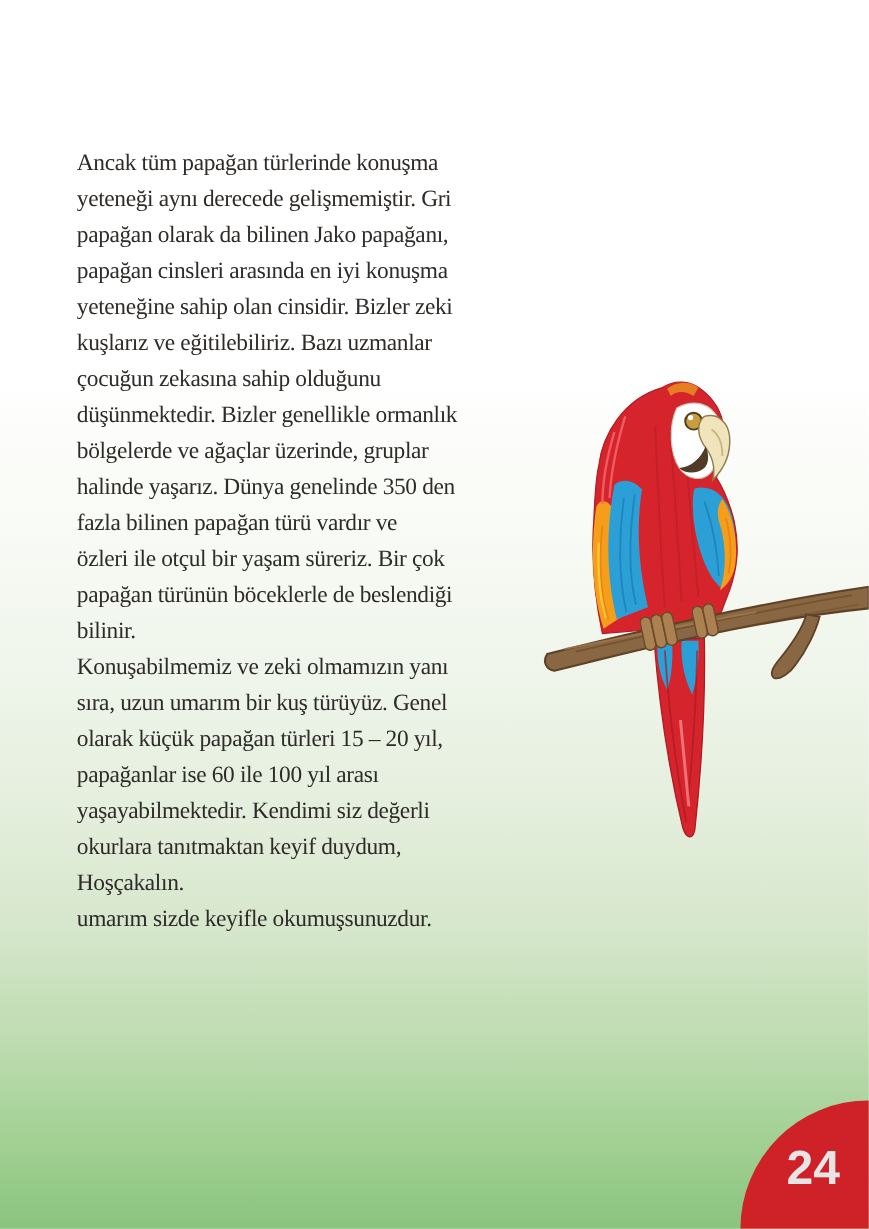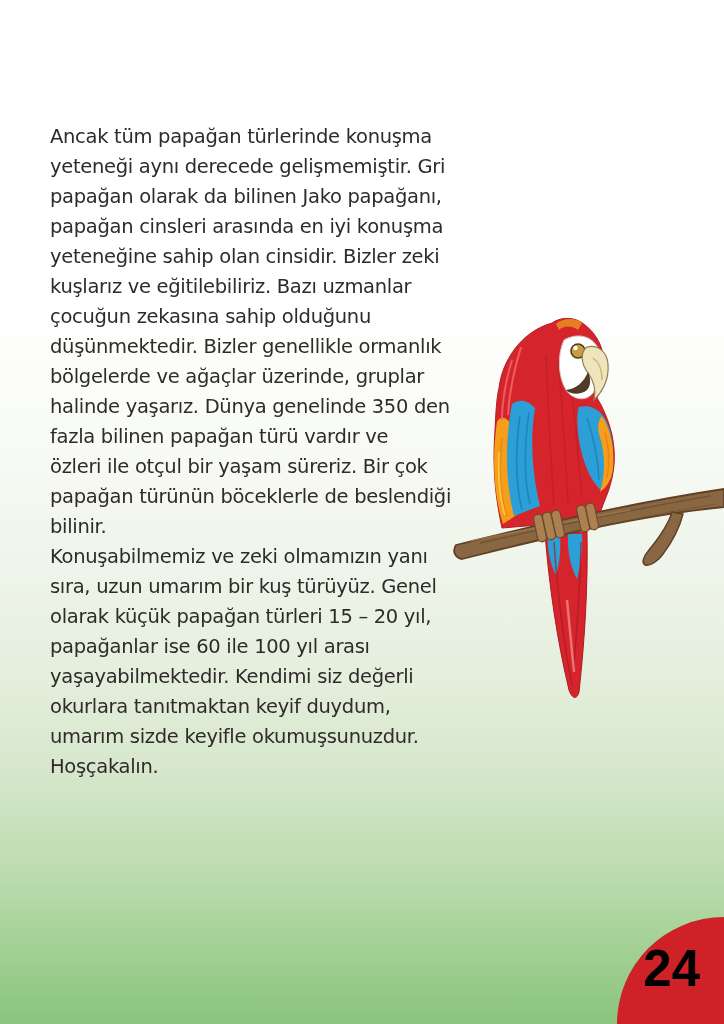--- a/index.html
+++ b/index.html
@@ -11,23 +11,24 @@
     background: linear-gradient(180deg,
       #ffffff 0%, #ffffff 30%,
       #f7faf4 45%, #eff5ea 55%,
       #e5efde 65%, #d7e7cd 75%,
       #bddcb0 85%, #a1d093 93%,
       #8ac47e 100%);
     font-family: "DejaVu Sans", sans-serif;
   }
   .article-text {
     position: absolute;
-    left: 50px;
+    left: 64px;
     top: 122px;
     width: 430px;
+    font-family: Liberation Serif, serif;
   }
   .article-text .line {
     height: 30px;
     line-height: 30px;
     font-size: 19.5px;
     letter-spacing: -0.3px;
     color: #2e2b28;
     white-space: pre;
   }
   .parrot-wrap {
@@ -44,23 +45,23 @@
     width: 107px;
     height: 107px;
     border-top-left-radius: 100%;
   }
   .page-badge .num {
     position: absolute;
     right: 24px;
     bottom: 30px;
     font-family: "Liberation Sans", sans-serif;
     font-weight: bold;
-    font-size: 51px;
+    font-size: 40px;
     line-height: 1;
-    color: #000000;
+    color: #e5e5e5;
     margin-left: 32px;
   }
 </style>
 </head>
 <body>
 
 <div class="page">
 
   <div class="article-text">
     <div>
@@ -77,22 +78,22 @@
         <div class="line">fazla bilinen papağan türü vardır ve</div>
         <div class="line">özleri ile otçul bir yaşam süreriz. Bir çok</div>
         <div class="line">papağan türünün böceklerle de beslendiği</div>
         <div class="line">bilinir.</div>
         <div class="line">Konuşabilmemiz ve zeki olmamızın yanı</div>
         <div class="line">sıra, uzun umarım bir kuş türüyüz. Genel</div>
         <div class="line">olarak küçük papağan türleri 15 – 20 yıl,</div>
         <div class="line">papağanlar ise 60 ile 100 yıl arası</div>
         <div class="line">yaşayabilmektedir. Kendimi siz değerli</div>
         <div class="line">okurlara tanıtmaktan keyif duydum,</div>
+        <div class="line">Hoşçakalın.</div>
         <div class="line">umarım sizde keyifle okumuşsunuzdur.</div>
-        <div class="line">Hoşçakalın.</div>
       </div>
   </div>
 
   <div class="parrot-wrap">
     <svg width="274" height="420" viewBox="0 0 274 420" xmlns="http://www.w3.org/2000/svg">
 
       <g>
         <path d="M 95 233 C 99 285, 107 340, 119 390 C 122 399, 127 400, 129 392 C 135 337, 138 285, 137 232 Z" fill="#d6242c" stroke="#a81b22" stroke-width="1"></path>
         <path d="M 98 234 C 97 250, 100 264, 106 275 C 110 264, 111 247, 110 234 Z" fill="#2b9fd6"></path>
         <path d="M 118 234 C 117 252, 121 268, 127 279 C 131 264, 133 247, 132 234 Z" fill="#2b9fd6"></path>

